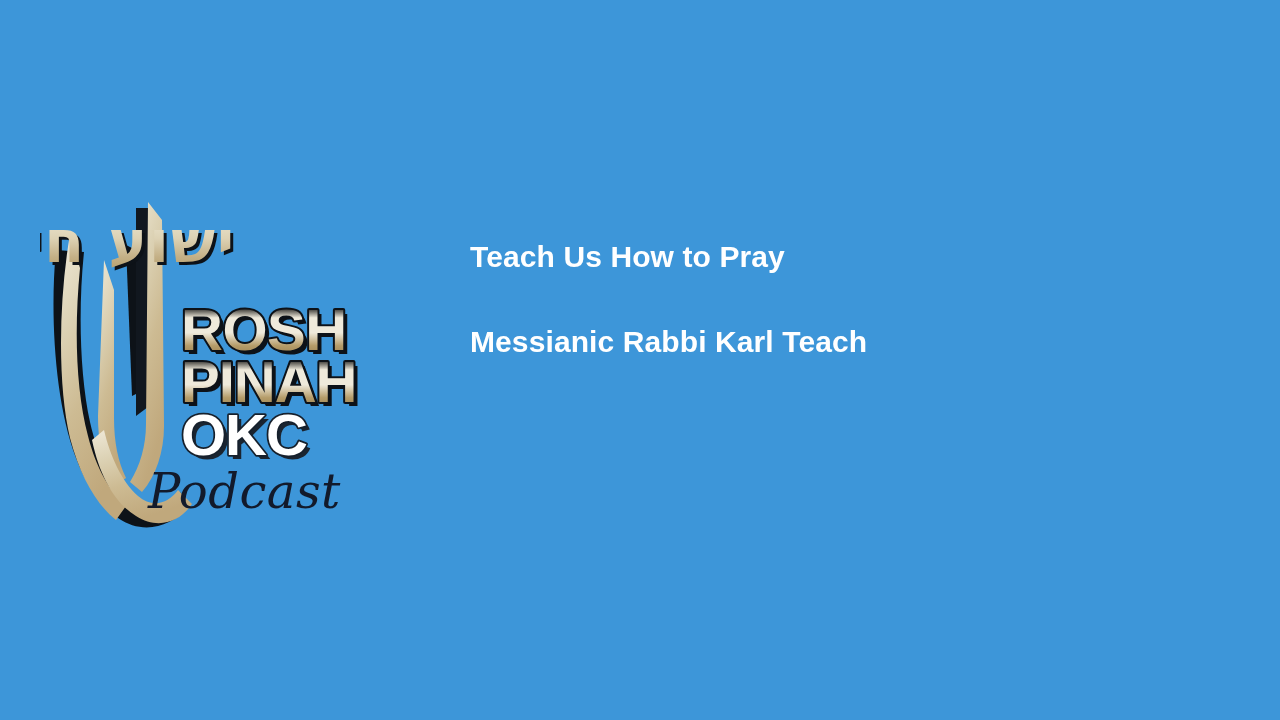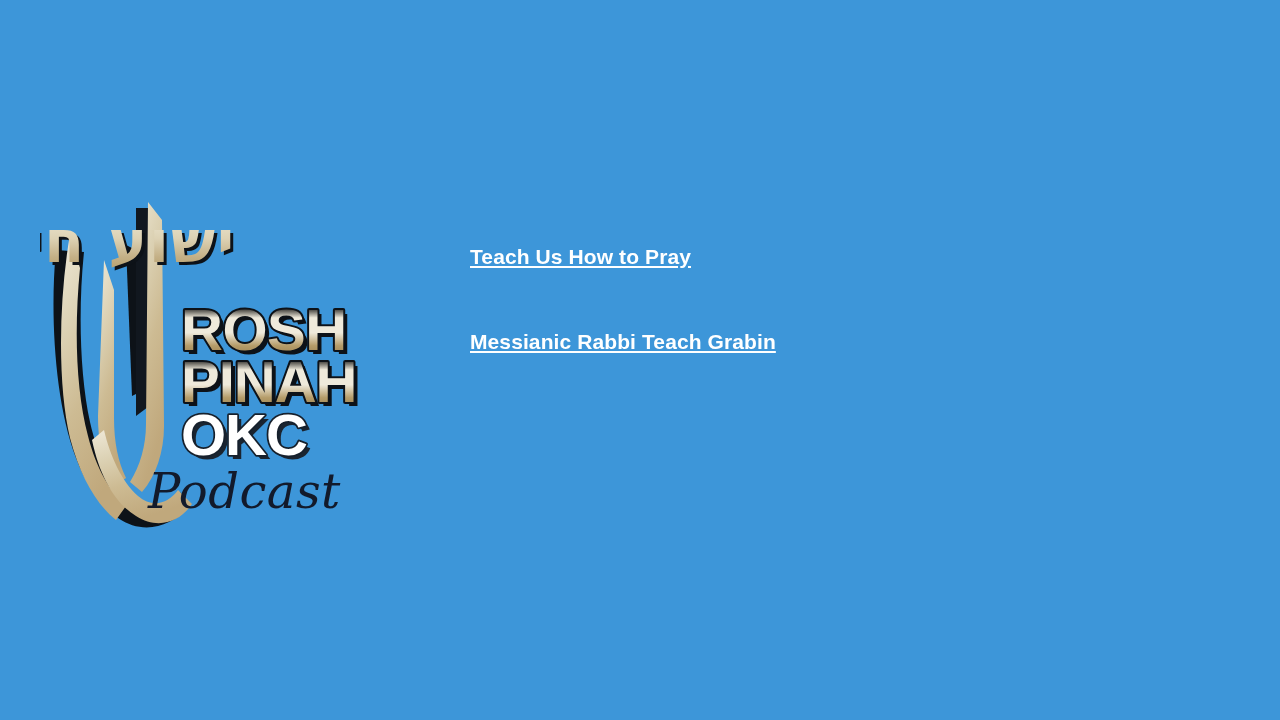--- a/index.html
+++ b/index.html
@@ -43,25 +43,24 @@
     position: absolute;
     left: 470px;
     top: 236px;
     width: 760px;
   }
 
   .ep-line {
     color: #ffffff;
     font-family: "Liberation Sans", sans-serif;
     font-weight: bold;
-    font-size: 21px;
+    font-size: 30px;
     line-height: 42px;
     letter-spacing: 0.1px;
     white-space: nowrap;
-    text-decoration: underline;
   }
 
   #episode-title { margin: 0; }
   #episode-speaker { margin: 43px 0 0 0; }
 </style>
 </head>
 <body>
 
 <div id="slide" style="background: rgb(61, 150, 217);">
 
@@ -186,16 +185,16 @@
       </g>
 
       <g>
         <text x="108" y="318" font-family="'DejaVu Serif','Liberation Serif',serif" font-size="48" font-style="italic" fill="#121a2b" letter-spacing="0.5">Podcast</text>
       </g>
     </svg>
   </div>
 
   <div id="episode-text">
     <div class="ep-line" id="episode-title" style="color: rgb(255, 255, 255);">Teach Us How to Pray</div>
-    <div class="ep-line" id="episode-speaker" style="color: rgb(255, 255, 255);">Messianic Rabbi Teach Grabin</div>
+    <div class="ep-line" id="episode-speaker" style="color: rgb(255, 255, 255);">Messianic Rabbi Karl Teach</div>
   </div>
 
 </div>
 
 </body></html>

